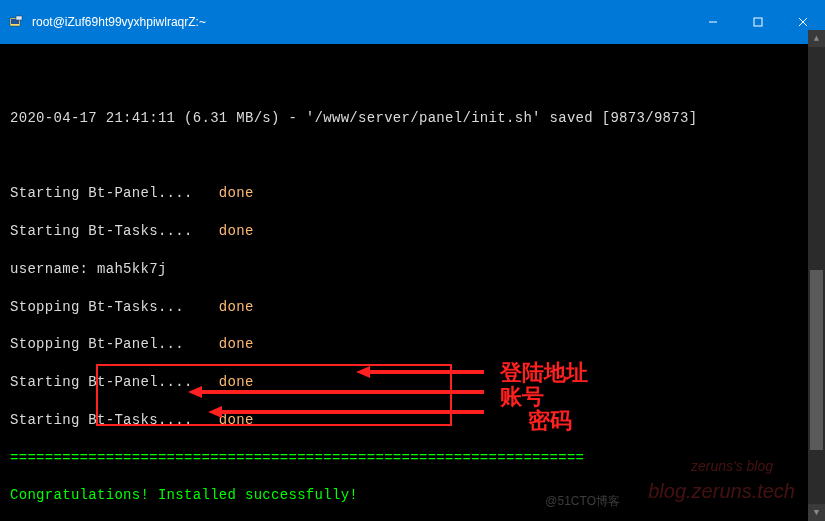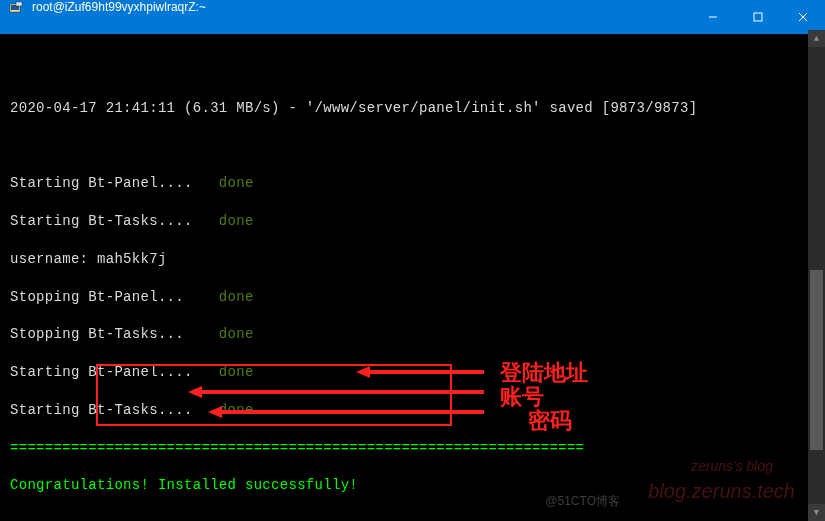--- a/index.html
+++ b/index.html
@@ -6,24 +6,24 @@
     body {
       width: 825px;
       height: 521px;
       font-family: Consolas, 'Courier New', monospace;
       font-size: 14px;
       background: #000;
       overflow: hidden;
       position: relative;
     }
     .titlebar {
-      height: 34px;
+      height: 44px;
       background: #0078d7;
       display: flex;
-      align-items: flex-start;
+      align-items: center;
       color: #fff;
       font-family: 'Segoe UI', Tahoma, sans-serif;
       font-size: 12px;
     }
     .titlebar-icon {
       width: 16px;
       height: 16px;
       margin: 0 8px;
       display: flex;
       align-items: center;
@@ -44,21 +44,21 @@
       padding: 8px 10px;
       height: calc(100% - 30px);
       position: relative;
       line-height: 1.35;
       letter-spacing: 0.3px;
       white-space: pre;
       color: #c0c0c0;
     }
     .line { display: block; }
     .green { color: #00ff00; }
-    .darkgreen { color: #4d7c0f; }
+    .darkgreen { color: #fdba74; }
     .white { color: #dadada; }
     .redbox {
       position: absolute;
       border: 2px solid #ff2020;
       pointer-events: none;
     }
     .arrow {
       position: absolute;
       pointer-events: none;
     }
@@ -147,22 +147,22 @@
   </div>
 </div>
 
 <div class="terminal">
 <span class="line"> </span>
 <span class="line white">2020-04-17 21:41:11 (6.31 MB/s) - '/www/server/panel/init.sh' saved [9873/9873]</span>
 <span class="line"> </span>
 <span class="line"><span class="white">Starting Bt-Panel....   </span><span class="darkgreen">done</span></span>
 <span class="line"><span class="white">Starting Bt-Tasks....   </span><span class="darkgreen">done</span></span>
 <span class="line white">username: mah5kk7j</span>
+<span class="line"><span class="white">Stopping Bt-Tasks...    </span><span class="darkgreen">done</span></span>
 <span class="line"><span class="white">Stopping Bt-Panel...    </span><span class="darkgreen">done</span></span>
-<span class="line"><span class="white">Stopping Bt-Tasks...    </span><span class="darkgreen">done</span></span>
 <span class="line"><span class="white">Starting Bt-Panel....   </span><span class="darkgreen">done</span></span>
 <span class="line"><span class="white">Starting Bt-Tasks....   </span><span class="darkgreen">done</span></span>
 <span class="line green">==================================================================</span>
 <span class="line green">Congratulations! Installed successfully!</span>
 
 
 
 
 
 

